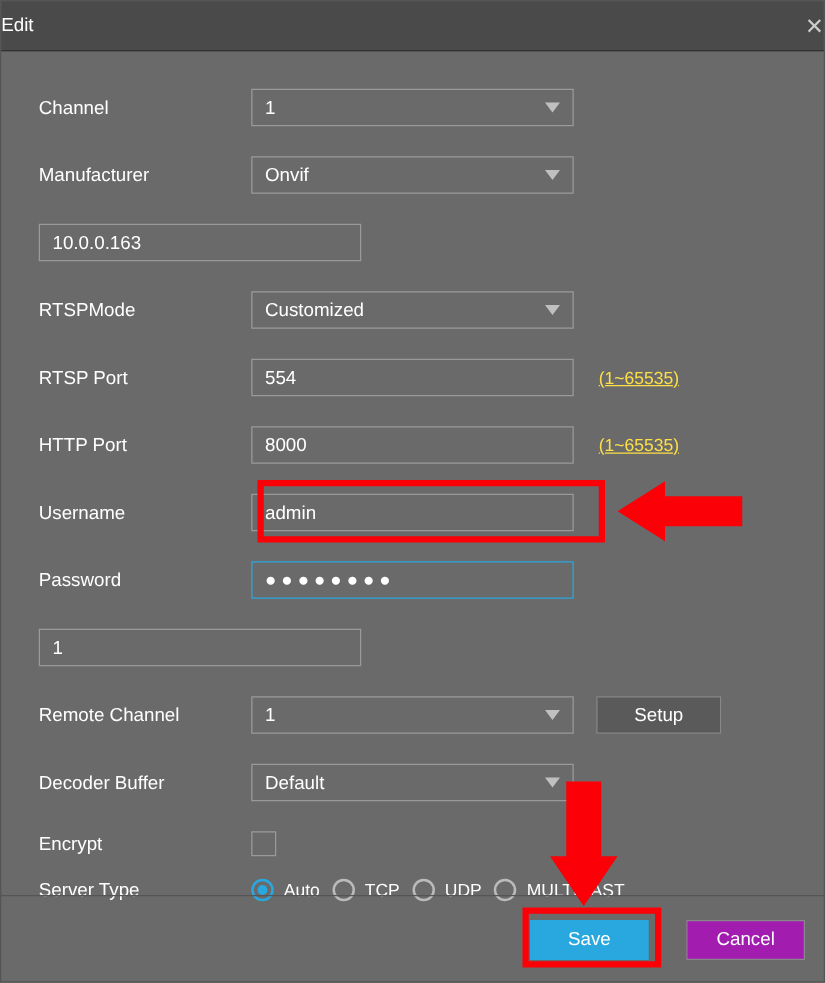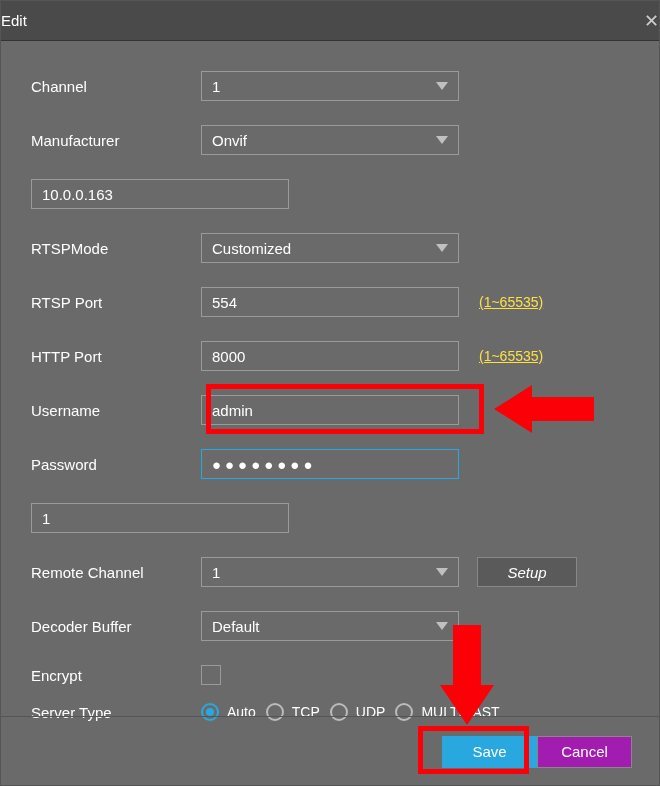--- a/index.html
+++ b/index.html
@@ -83,21 +83,20 @@
     height: 30px;
     background: #5a5a5a;
     border: 1px solid #888;
     color: #fff;
     font-size: 15px;
     display: flex;
     align-items: center;
     justify-content: center;
     margin-left: 18px;
     cursor: pointer;
-    font-style: italic;
   }
   .radios {
     display: flex;
     align-items: flex-start;
     gap: 10px;
   }
   .radio {
     display: flex;
     align-items: center;
     gap: 8px;
@@ -120,22 +119,22 @@
   .footer {
     position: absolute;
     bottom: 0;
     left: 0;
     right: 0;
     height: 70px;
     border-top: 1px solid #555;
     display: flex;
     align-items: center;
     justify-content: flex-end;
-    padding-right: 28px;
-    gap: 0;
+    padding-right: 16px;
+    gap: 30px;
   }
   .btn {
     width: 95px;
     height: 32px;
     display: flex;
     align-items: center;
     justify-content: center;
     font-size: 15px;
     cursor: pointer;
   }

